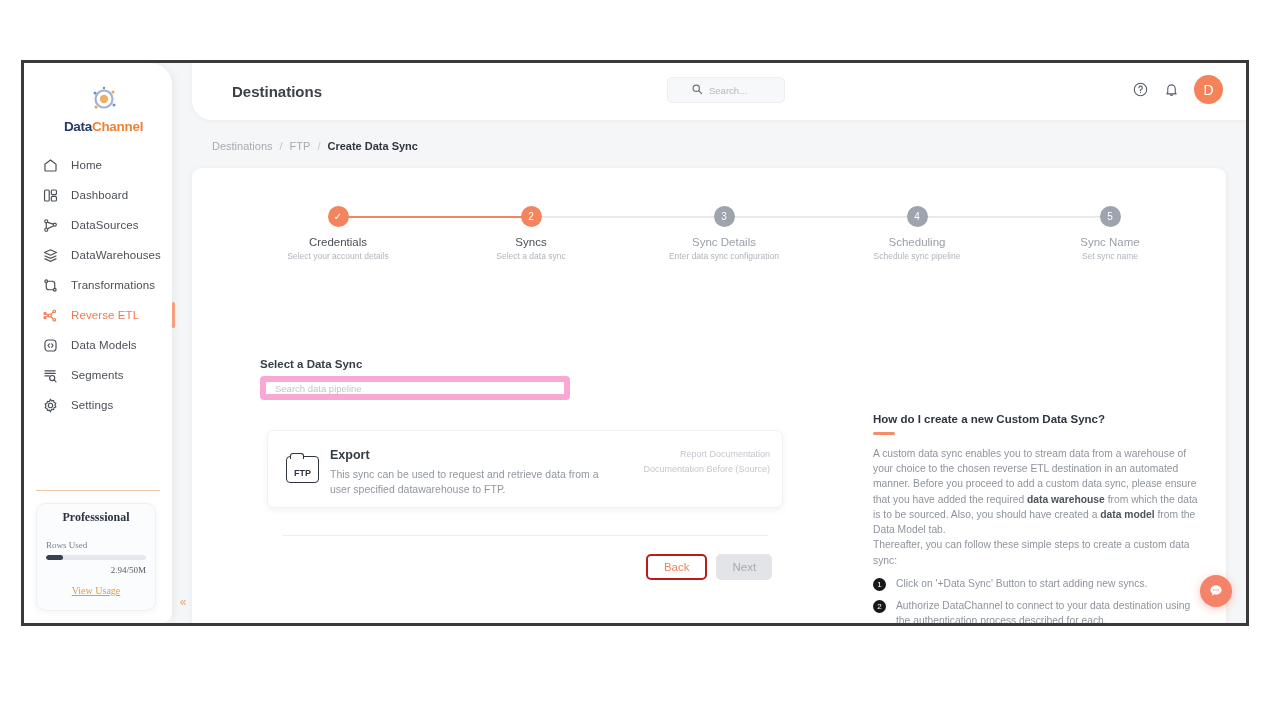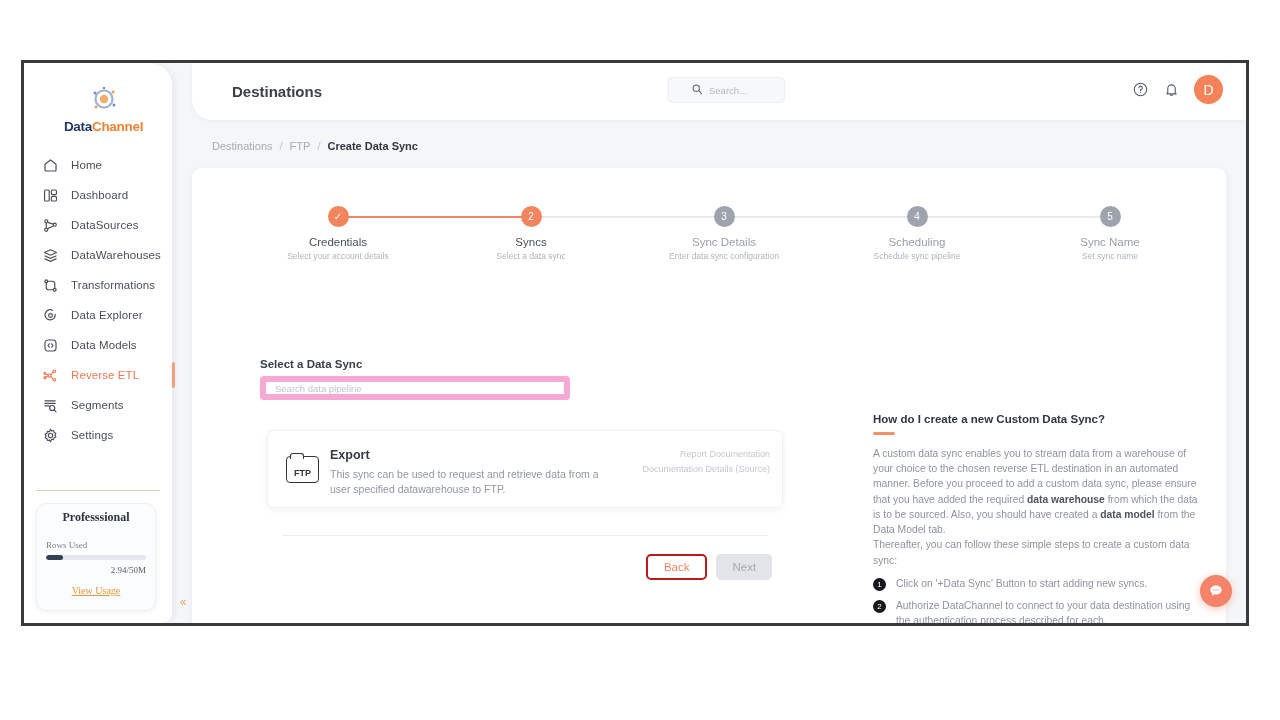--- a/index.html
+++ b/index.html
@@ -307,52 +307,43 @@
         <span class="nav-ico">
           <svg viewBox="0 0 20 20" width="17" height="17" fill="none" stroke="currentColor" stroke-width="1.4">
             <circle cx="5" cy="5" r="1.6"></circle>
               <circle cx="15" cy="15" r="1.6"></circle>
             <path d="M5 7v5a3 3 0 0 0 3 3h5M15 13V8a3 3 0 0 0-3-3H7" stroke-linecap="round"></path>
           </svg>
         </span>
         <span class="nav-label">Transformations</span>
       </div>
 
-      <div class="nav-item">
-        <span class="nav-ico">
-          <svg viewBox="0 0 20 20" width="17" height="17" fill="none" stroke="currentColor" stroke-width="1.4">
-            <path d="M15.5 8.5a6 6 0 1 1-3.2-4.6" stroke-linecap="round"></path>
-            <circle cx="10" cy="10" r="2.2"></circle>
-          </svg>
-        </span>
-        <span class="nav-label">Data Explorer</span>
-      </div>
-
-      <div class="nav-item">
-        <span class="nav-ico">
-          <svg viewBox="0 0 20 20" width="17" height="17" fill="none" stroke="currentColor" stroke-width="1.4">
-            <rect x="3.5" y="3.5" width="13" height="13" rx="4"></rect>
-            <path d="M8.6 8 7 10l1.6 2M11.4 8 13 10l-1.6 2" stroke-linecap="round" stroke-linejoin="round"></path>
-          </svg>
-        </span>
-        <span class="nav-label">Data Models</span>
-      </div>
 
       <div class="nav-item active">
         <span class="nav-ico">
           <svg viewBox="0 0 20 20" width="17" height="17" fill="none" stroke="currentColor" stroke-width="1.4">
             <circle cx="14.5" cy="5" r="1.5"></circle>
               <circle cx="14.5" cy="15" r="1.5"></circle>
               <circle cx="9" cy="10" r="1.8"></circle>
             <circle cx="3.5" cy="7.5" r="1.2"></circle>
               <circle cx="3.5" cy="12.5" r="1.2"></circle>
             <path d="M10.5 9 13 6M10.5 11 13 14M4.7 8.2 7.4 9.4M4.7 11.8 7.4 10.6"></path>
           </svg>
         </span>
         <span class="nav-label">Reverse ETL</span>
+      </div>
+
+      <div class="nav-item">
+        <span class="nav-ico">
+          <svg viewBox="0 0 20 20" width="17" height="17" fill="none" stroke="currentColor" stroke-width="1.4">
+            <rect x="3.5" y="3.5" width="13" height="13" rx="4"></rect>
+            <path d="M8.6 8 7 10l1.6 2M11.4 8 13 10l-1.6 2" stroke-linecap="round" stroke-linejoin="round"></path>
+          </svg>
+        </span>
+        <span class="nav-label">Data Models</span>
       </div>
 
       <div class="nav-item">
         <span class="nav-ico">
           <svg viewBox="0 0 20 20" width="17" height="17" fill="none" stroke="currentColor" stroke-width="1.4">
             <path d="M3.5 4.5h12M3.5 7.5h12M3.5 10.5h5" stroke-linecap="round"></path>
             <circle cx="12" cy="13" r="3"></circle>
               <path d="M14.2 15.2 16.5 17.5" stroke-linecap="round"></path>
           </svg>
         </span>
@@ -467,21 +458,21 @@
       <div class="pipeline-search">
         <span>Search data pipeline</span>
       </div>
 
       <div class="sync-card">
         <div class="ftp-badge">FTP</div>
         <div class="sync-name">Export</div>
         <div class="sync-desc">This sync can be used to request and retrieve data from a user specified datawarehouse to FTP.</div>
         <div class="sync-docs">
           <div>Report Documentation</div>
-          <div>Documentation Details (Source)</div>
+          <div>Documentation Before (Source)</div>
         </div>
       </div>
 
       <div class="hr-sep"></div>
 
       <div class="btn-row">
         <div class="btn btn-back">Back</div>
         <div class="btn btn-next">Next</div>
       </div>
 

